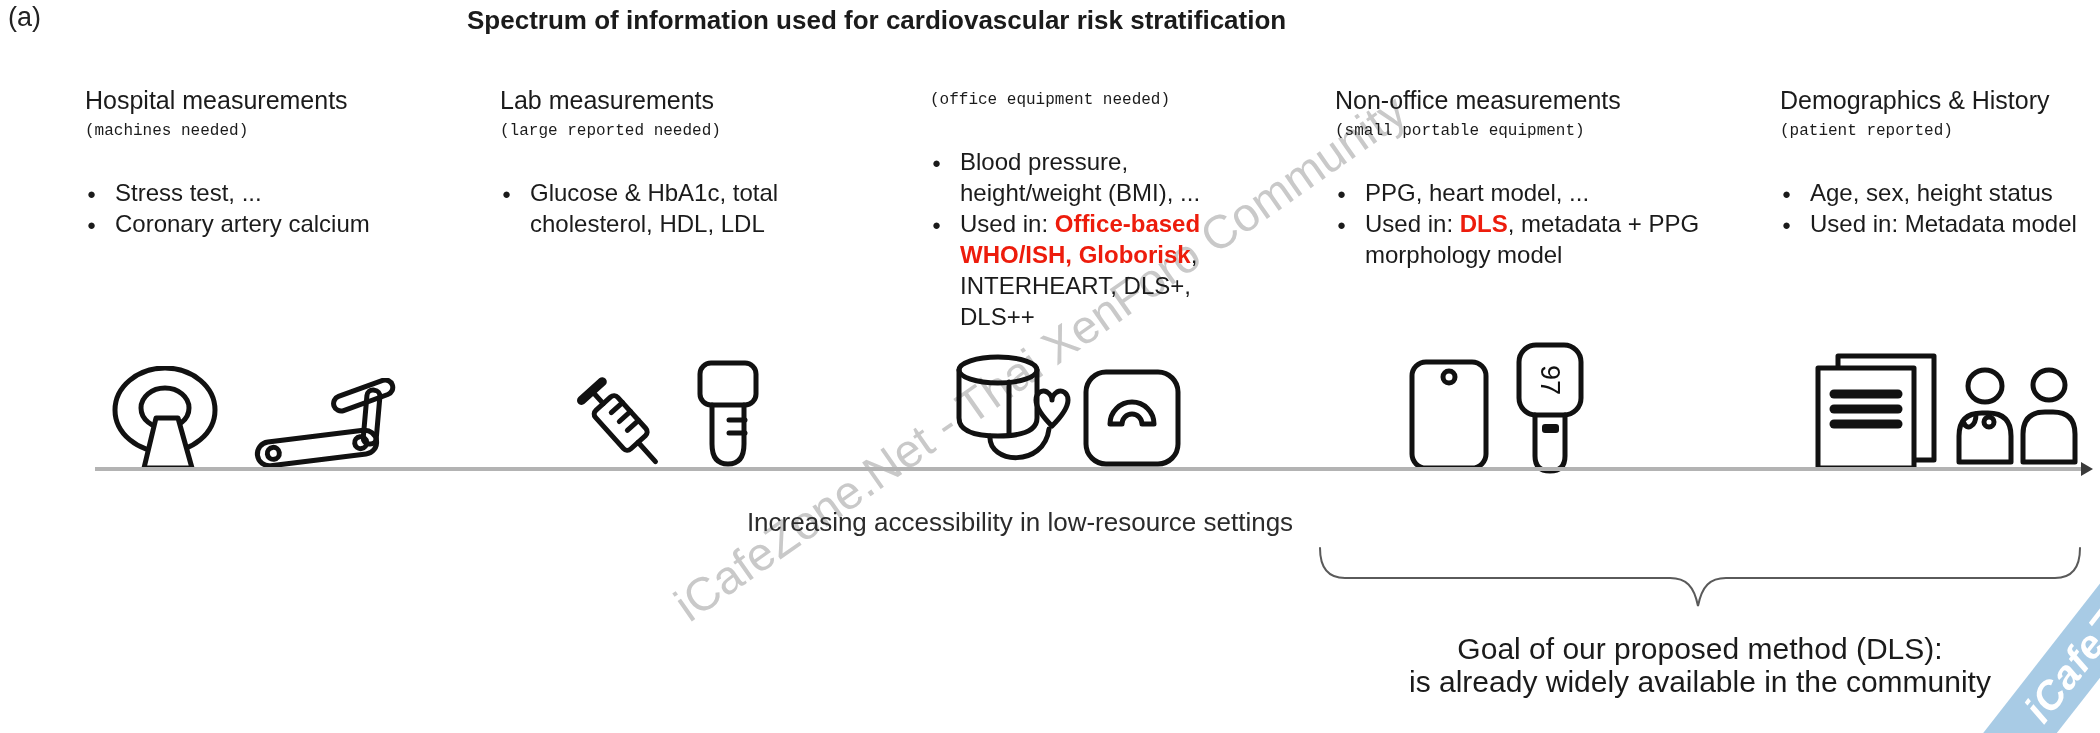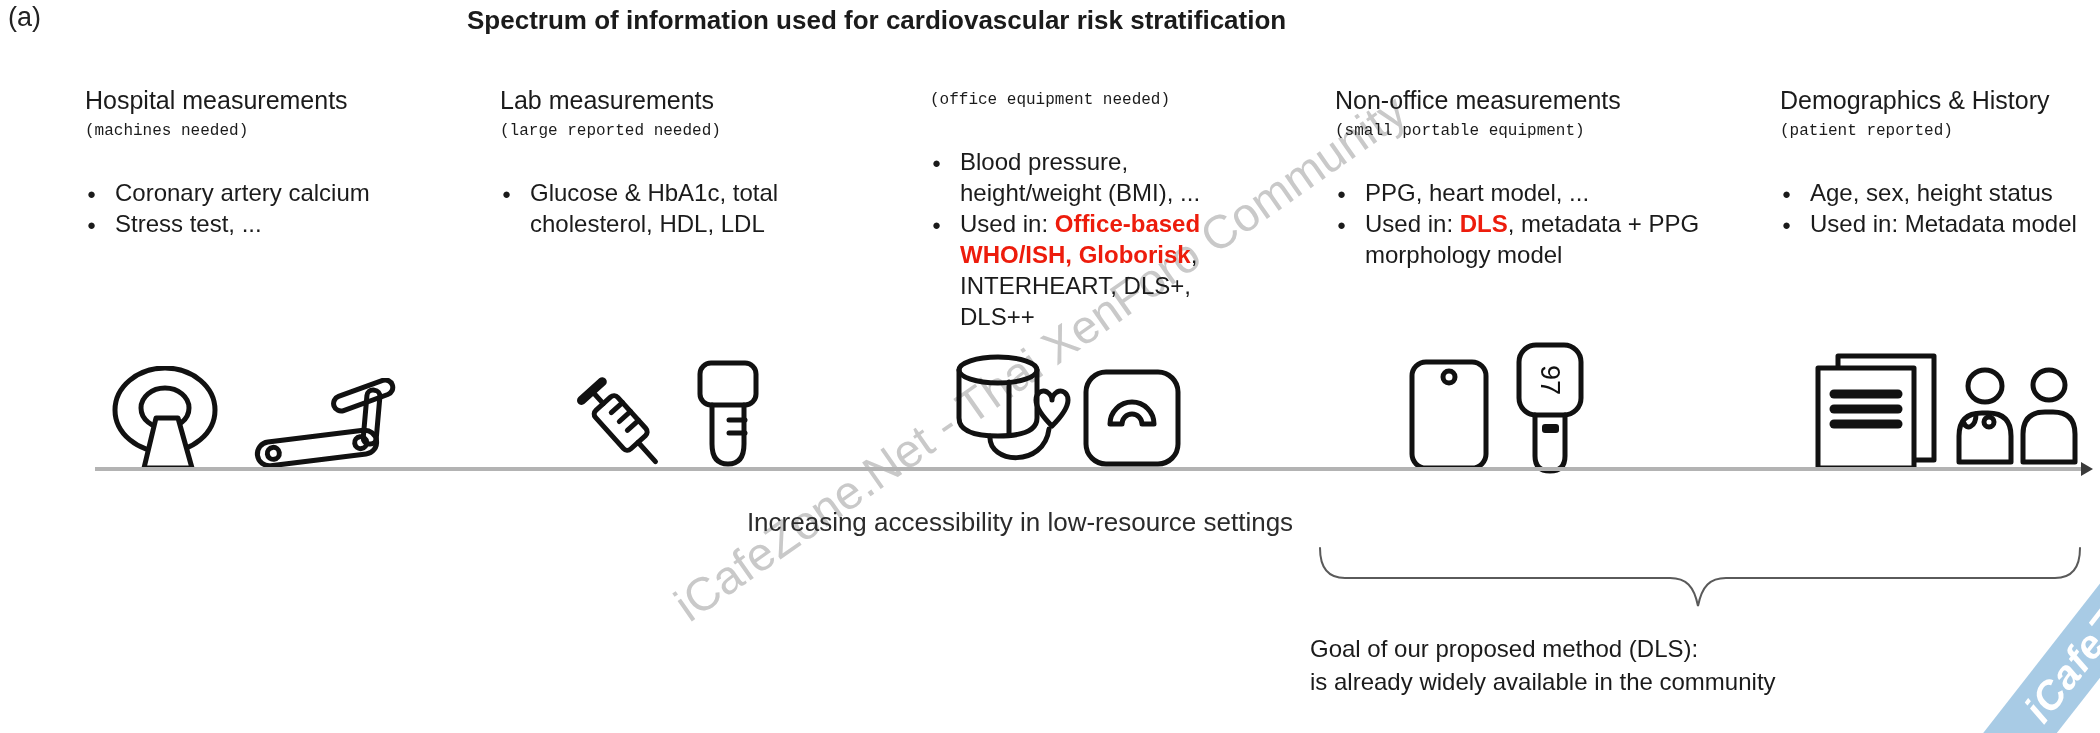--- a/index.html
+++ b/index.html
@@ -15,21 +15,21 @@
   ul.bullets{list-style:none;margin:30px 0 0 0;padding:0;}
   ul.bullets li{position:relative;padding-left:30px;font-size:24px;line-height:31px;}
   ul.bullets li::before{content:"●";position:absolute;left:2px;top:1px;font-size:15px;}
   .red{color:var(--accent-red,#ed1c0c);font-weight:700;}
   .icon{position:absolute;z-index:2;}
   .baseline{position:absolute;left:95px;top:467px;width:1988px;height:4px;background:var(--line-gray,#b3b3b3);z-index:2;}
   .arrow-tip{position:absolute;left:2081px;top:462px;width:0;height:0;z-index:2;
     border-left:12px solid #3a3a3a;border-top:7px solid transparent;border-bottom:7px solid transparent;}
   .axis-label{position:absolute;left:620px;top:507px;width:800px;text-align:center;font-size:26px;color:#2b2b2b;z-index:2;}
   .brace{position:absolute;left:1315px;top:545px;z-index:2;}
-  .goal{position:absolute;left:1310px;top:632px;width:780px;text-align:left;font-size:24px;line-height:33px;z-index:2;}
+  .goal{position:absolute;left:1310px;top:632px;width:780px;text-align:center;font-size:30px;line-height:33px;z-index:2;}
   .watermark-diagonal{
     position:absolute;left:340px;top:330px;width:1400px;text-align:center;white-space:nowrap;
     font-size:47px;color:var(--watermark-gray,#c9c9c9);transform:rotate(-35deg);z-index:1;
   }
   .watermark-ribbon{
     position:absolute;left:1925px;top:608px;width:340px;height:58px;
     background:var(--ribbon-blue,#a8cbe5);transform:rotate(-52deg);transform-origin:center;
     display:flex;align-items:center;justify-content:center;z-index:1;
     color:#fff;font-size:40px;font-weight:700;font-style:italic;letter-spacing:1px;
   }
@@ -46,22 +46,22 @@
   <div class="watermark-diagonal">iCafeZone.Net - Thai XenForo Community</div>
   <div class="watermark-ribbon">iCafeZone</div>
 
   <div class="fig-label">(a)</div>
   <div class="title">Spectrum of information used for cardiovascular risk stratification</div>
 
   <div class="column" style="left:85px;width:310px">
     <div class="col-heading">Hospital measurements</div>
     <div class="col-subheading">(machines needed)</div>
     <ul class="bullets">
+        <li><span>Stress test, ...</span></li>
         <li><span>Coronary artery calcium</span></li>
-        <li><span>Stress test, ...</span></li>
       </ul>
   </div>
 
   <div class="column" style="left:500px;width:360px">
     <div class="col-heading">Lab measurements</div>
     <div class="col-subheading">(large reported needed)</div>
     <ul class="bullets">
         <li><span>Glucose &amp; HbA1c, total cholesterol, HDL, LDL</span></li>
       </ul>
   </div>

